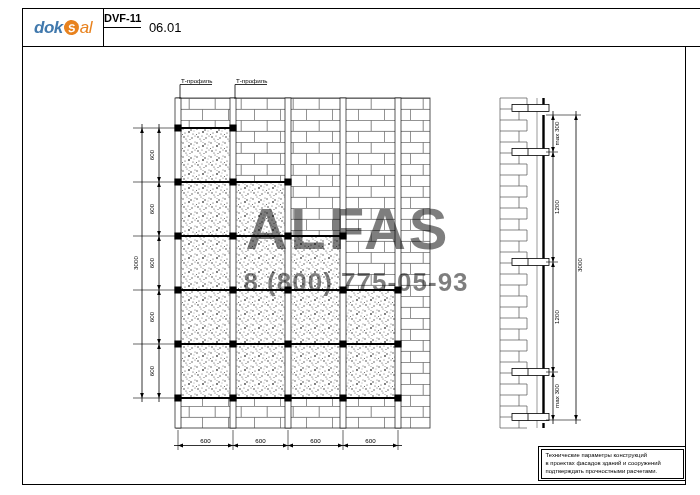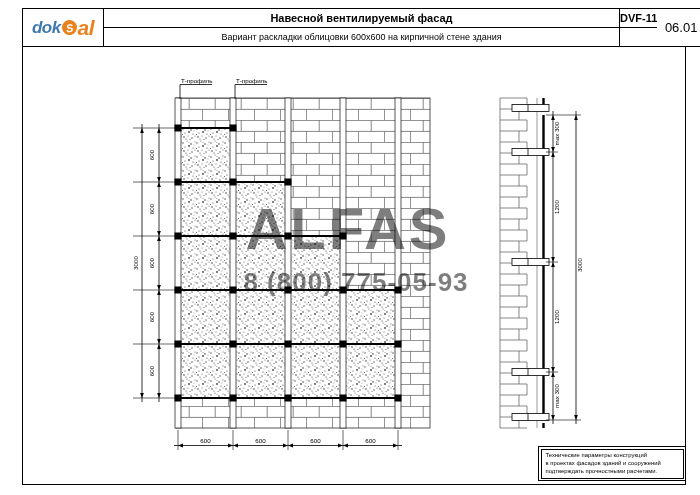--- a/index.html
+++ b/index.html
@@ -10,21 +10,21 @@
   .frame{position:absolute;left:22px;top:8px;width:664px;height:477px;
     border:1.6px solid #000;box-sizing:border-box;}
   .header{position:absolute;left:22px;top:8px;width:684px;height:39px;
     box-sizing:border-box;border:1.6px solid #000;display:flex;background:#fff;}
   .logo-cell{width:80px;border-right:1.3px solid #000;display:flex;
     align-items:center;justify-content:center;gap:1px;}
   .logo-dok{font-style:italic;font-weight:bold;font-size:17px;letter-spacing:-0.5px;}
   .logo-ball{width:15px;height:15px;border-radius:50%;display:inline-flex;
     align-items:center;justify-content:center;color:#fff;
     font-weight:bold;font-style:italic;font-size:11px;transform:rotate(-8deg);}
-  .logo-al{font-style:italic;font-weight:bold;font-size:21px;letter-spacing:-0.5px;}
+  .logo-al{font-style:italic;font-weight:normal;font-size:17px;letter-spacing:-0.5px;}
   .title-cell{flex:1;border-right:1.3px solid #000;display:flex;flex-direction:column;}
   .code-cell{width:85px;display:flex;}
   .row-top{height:18px;border-bottom:1.1px solid #000;display:flex;
     align-items:center;justify-content:center;font-weight:bold;font-size:11px;}
   .row-bot{flex:1;display:flex;align-items:center;justify-content:center;font-size:9px;}
   .code-cell .row-bot{font-size:13px;}
   svg.draw{position:absolute;left:0;top:0;}
   .note{position:absolute;left:538px;top:446px;width:148px;height:35px;
     box-sizing:border-box;background:#fff;border:1.6px solid #000;padding:1.5px;}
   .note-inner{border:0.9px solid #000;width:100%;height:100%;box-sizing:border-box;
@@ -36,24 +36,20 @@
 
 <div class="frame"></div>
 
 <div class="header">
   <div class="logo-cell">
     <span class="logo-dok" style="color: rgb(65, 121, 173);">dok</span>
     <span class="logo-ball" style="background: rgb(232, 130, 30);">
         <span>S</span>
       </span>
     <span class="logo-al" style="color: rgb(232, 130, 30);">al</span>
-  </div>
-  <div class="title-cell">
-    <div class="row-top">Навесной вентилируемый фасад</div>
-    <div class="row-bot">Вариант раскладки облицовки 600x600 на кирпичной стене здания</div>
   </div>
   <div class="code-cell">
     <div class="row-top">DVF-11</div>
     <div class="row-bot">06.01</div>
   </div>
 </div>
 
 <svg class="draw" width="700" height="495" viewBox="0 0 700 495">
   <defs>
     <pattern id="brickPat" x="176" y="98" width="26" height="22" patternUnits="userSpaceOnUse">

